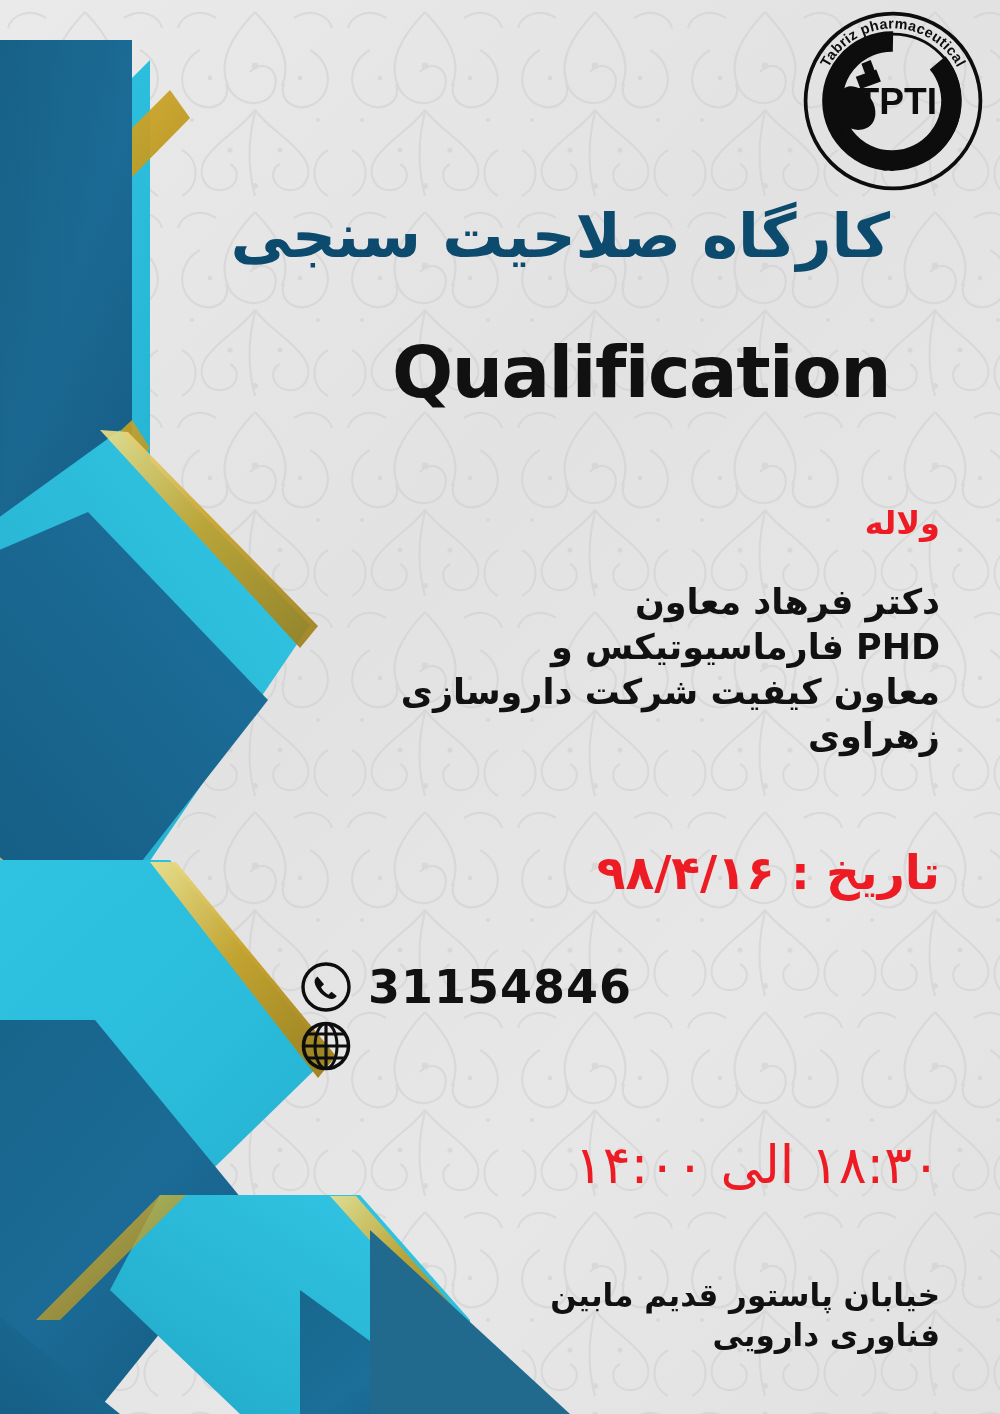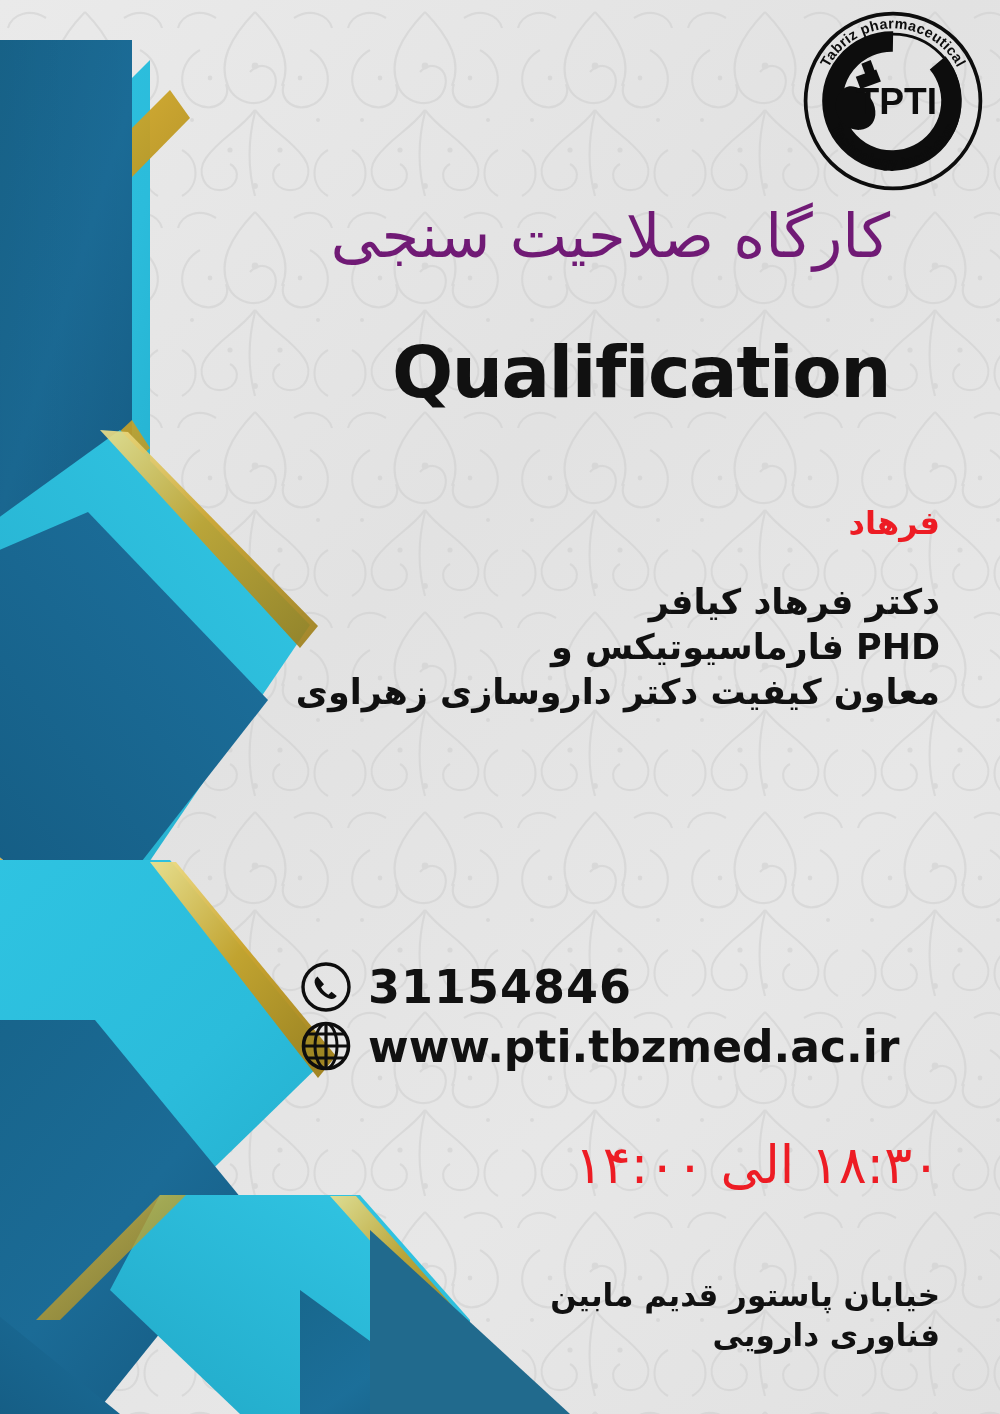--- a/index.html
+++ b/index.html
@@ -51,23 +51,23 @@
   .txt {
     position: absolute;
     text-align: right;
     direction: rtl;
     line-height: 1.18;
   }
   .title-fa {
     left: 200px;
     top: 200px;
     width: 690px;
-    color: #701a75;
+    color: #0c4a6e;
     font-size: 61px;
-    font-weight: normal;
+    font-weight: bold;
     letter-spacing: -1px;
   }
   .title-en {
     left: 200px;
     top: 330px;
     width: 690px;
     color: #111111;
     font-size: 72px;
     font-weight: bold;
     direction: ltr;
@@ -273,28 +273,29 @@
       <textPath href="#arcBottom" startOffset="50%" text-anchor="middle">
         <tspan>Technology Incubator</tspan>
       </textPath>
     </text>
   </svg>
 
   <div class="txt title-fa">کارگاه صلاحیت سنجی</div>
 
   <div class="txt title-en">Qualification</div>
 
-  <div class="txt lbl-instructor">فرهاد</div>
+  <div class="txt lbl-instructor">ولاله</div>
 
   <div class="txt instructor-block">
-    <span class="ln">دکتر فرهاد کیافر</span>
+    <span class="ln">دکتر فرهاد معاون</span>
     <span class="ln">PHD فارماسیوتیکس و</span>
-    <span class="ln">معاون کیفیت دکتر داروسازی زهراوی</span>
+    <span class="ln">معاون کیفیت شرکت داروسازی زهراوی</span>
   </div>
 
+  <div class="txt date-line">تاریخ : ۹۸/۴/۱۶</div>
 
   <div class="contact">
 
     <div class="contact-row">
       <svg class="ico" viewBox="0 0 52 52">
         <circle cx="26" cy="26" r="23" fill="none" stroke="#0d0d0d" stroke-width="3.4"></circle>
         <path d="M17.5 15.5 c -3 2.2 -3.6 5 -2.2 8.4 c 2.2 5.6 7.4 11 13.2 13.4 c 3.4 1.4 6.2 0.7 8.3 -2.3
                  l -5.3 -4.3 l -3.1 3 c -2.9 -1.6 -5.8 -4.4 -7.4 -7.4 l 3 -3 z" fill="#0d0d0d"></path>
       </svg>
       <span class="val phone">31154846</span>
@@ -302,21 +303,20 @@
 
     <div class="contact-row">
       <svg class="ico" viewBox="0 0 52 52">
         <circle cx="26" cy="26" r="22.5" fill="none" stroke="#0d0d0d" stroke-width="3.6"></circle>
         <line x1="3.5" y1="26" x2="48.5" y2="26" stroke="#0d0d0d" stroke-width="3.2"></line>
         <line x1="26" y1="3.5" x2="26" y2="48.5" stroke="#0d0d0d" stroke-width="3.2"></line>
         <line x1="8" y1="14" x2="44" y2="14" stroke="#0d0d0d" stroke-width="2.8"></line>
         <line x1="8" y1="38" x2="44" y2="38" stroke="#0d0d0d" stroke-width="2.8"></line>
         <ellipse cx="26" cy="26" rx="11" ry="22.5" fill="none" stroke="#0d0d0d" stroke-width="3"></ellipse>
       </svg>
-      <span class="val">www.pti.tbzmed.ac.ir</span>
     </div>
 
   </div>
 
   <div class="txt time-line">۱۸:۳۰ الی ۱۴:۰۰</div>
 
   <div class="txt address">
     <span class="ln">خیابان پاستور قدیم مابین</span>
     <span class="ln">فناوری دارویی</span>
   </div>

